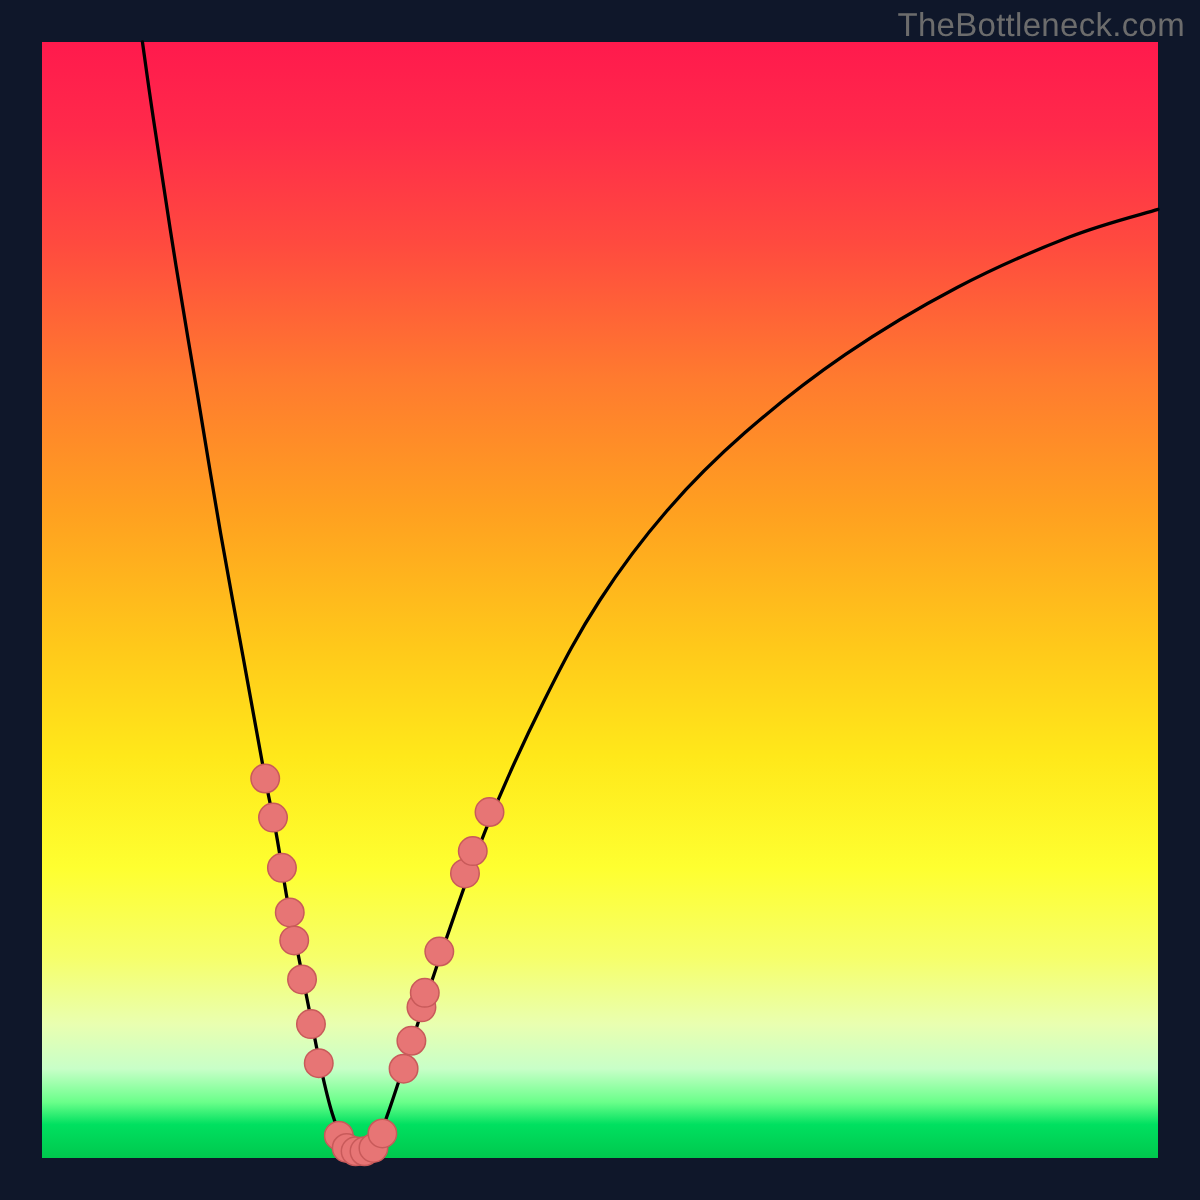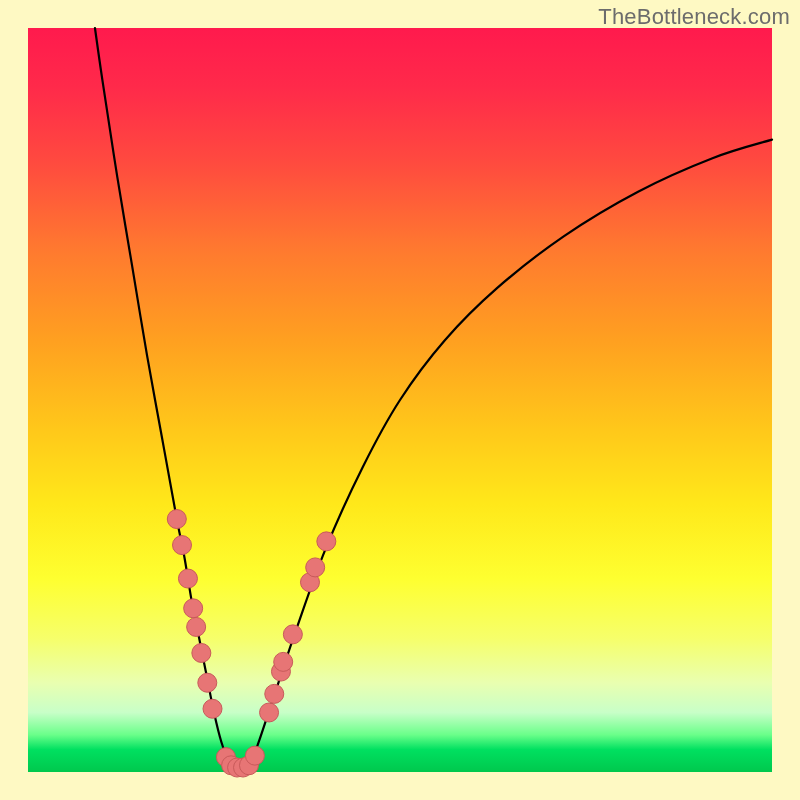--- a/index.html
+++ b/index.html
@@ -8,21 +8,21 @@
     width: 800px;
     height: 800px;
     background: #000;
     overflow: hidden;
     font-family: Arial, Helvetica, sans-serif;
   }
   .outer {
     position: relative;
     width: 800px;
     height: 800px;
-    background: #fef9c3;
+    background: #0f172a;
   }
   .plot {
     position: absolute;
     left: 28px;
     top: 28px;
     width: 744px;
     height: 744px;
     
     background: linear-gradient(to bottom,
       #ff1a4d 0%,

